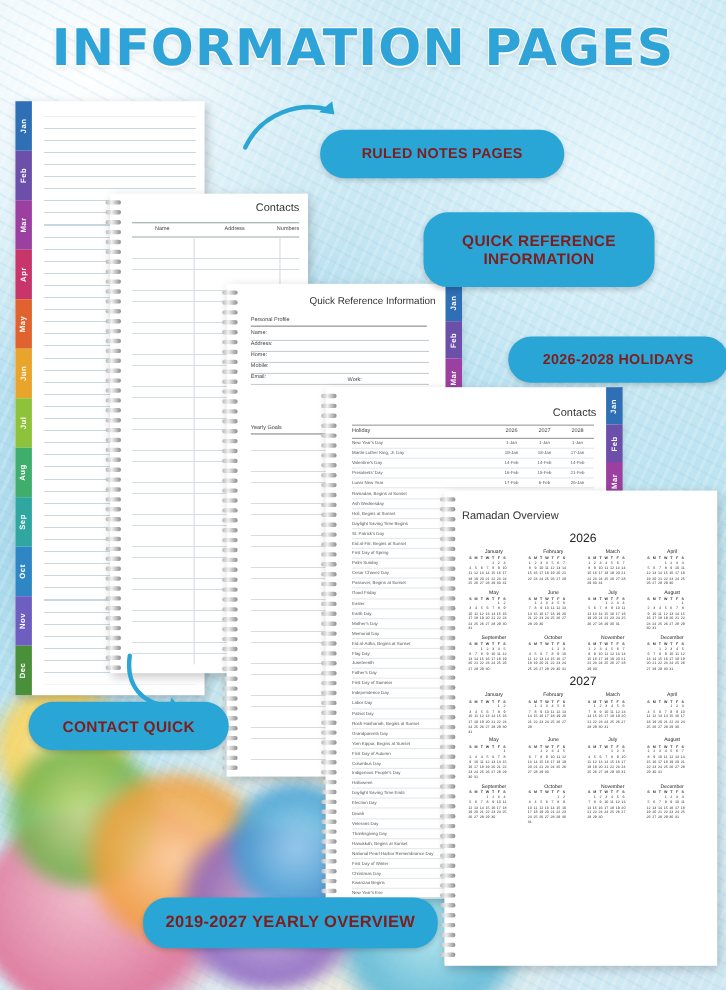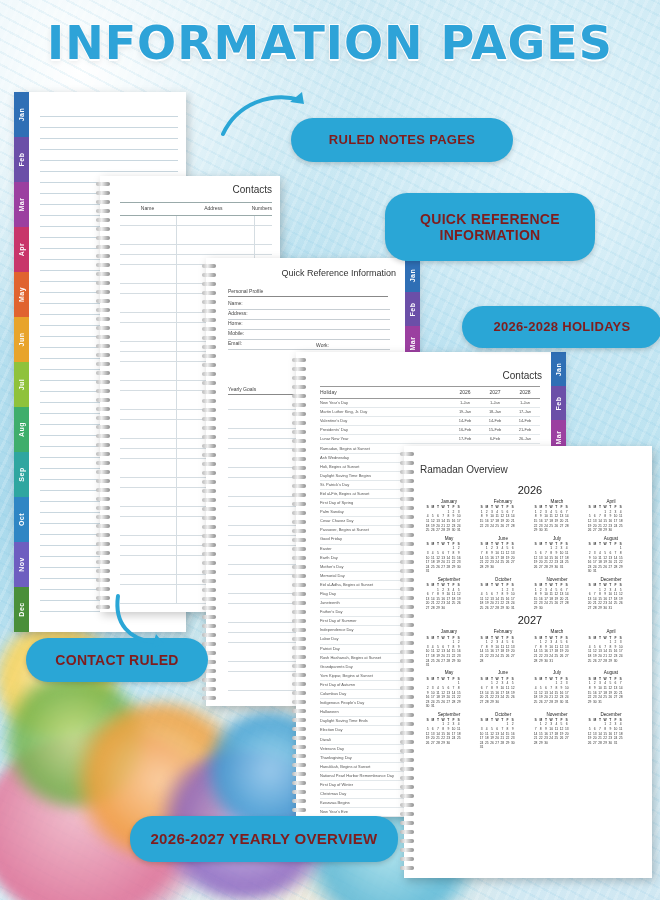--- a/index.html
+++ b/index.html
@@ -2202,22 +2202,22 @@
             </tbody>
           </table>
         </div>
       </div>
     </div>
 </div>
 
 <div class="pill" id="pill-ruled">RULED NOTES PAGES</div>
 <div class="pill" id="pill-quick">QUICK REFERENCE INFORMATION</div>
 <div class="pill" id="pill-holidays">2026-2028 HOLIDAYS</div>
-<div class="pill" id="pill-contact">CONTACT RULED</div>
-<div class="pill" id="pill-yearly">2026-2027 YEARLY OVERVIEW</div>
+<div class="pill" id="pill-contact">CONTACT QUICK</div>
+<div class="pill" id="pill-yearly">2019-2027 YEARLY OVERVIEW</div>
 
 <svg class="arrow" style="left:218px;top:86px;" width="90" height="56">
   <path d="M5 48 C20 16 55 6 82 14" stroke="#2aa6d6" stroke-width="4" fill="none" stroke-linecap="round"></path>
   <path d="M84 6 L86 18 L72 16 Z" fill="#2aa6d6"></path>
 </svg>
 <svg class="arrow" style="left:110px;top:590px;" width="80" height="60">
   <path d="M8 6 C4 34 20 50 44 52" stroke="#2aa6d6" stroke-width="4" fill="none" stroke-linecap="round"></path>
   <path d="M46 44 L54 54 L42 58 Z" fill="#2aa6d6"></path>
 </svg>
 

